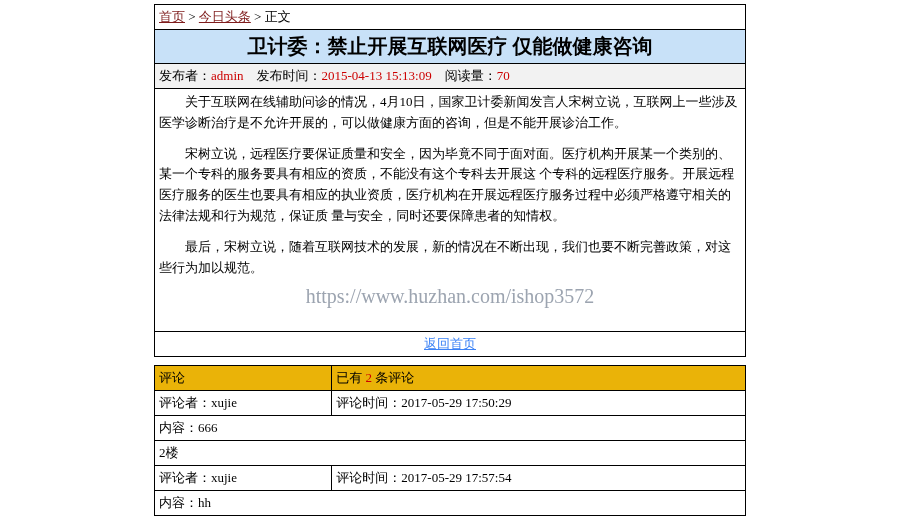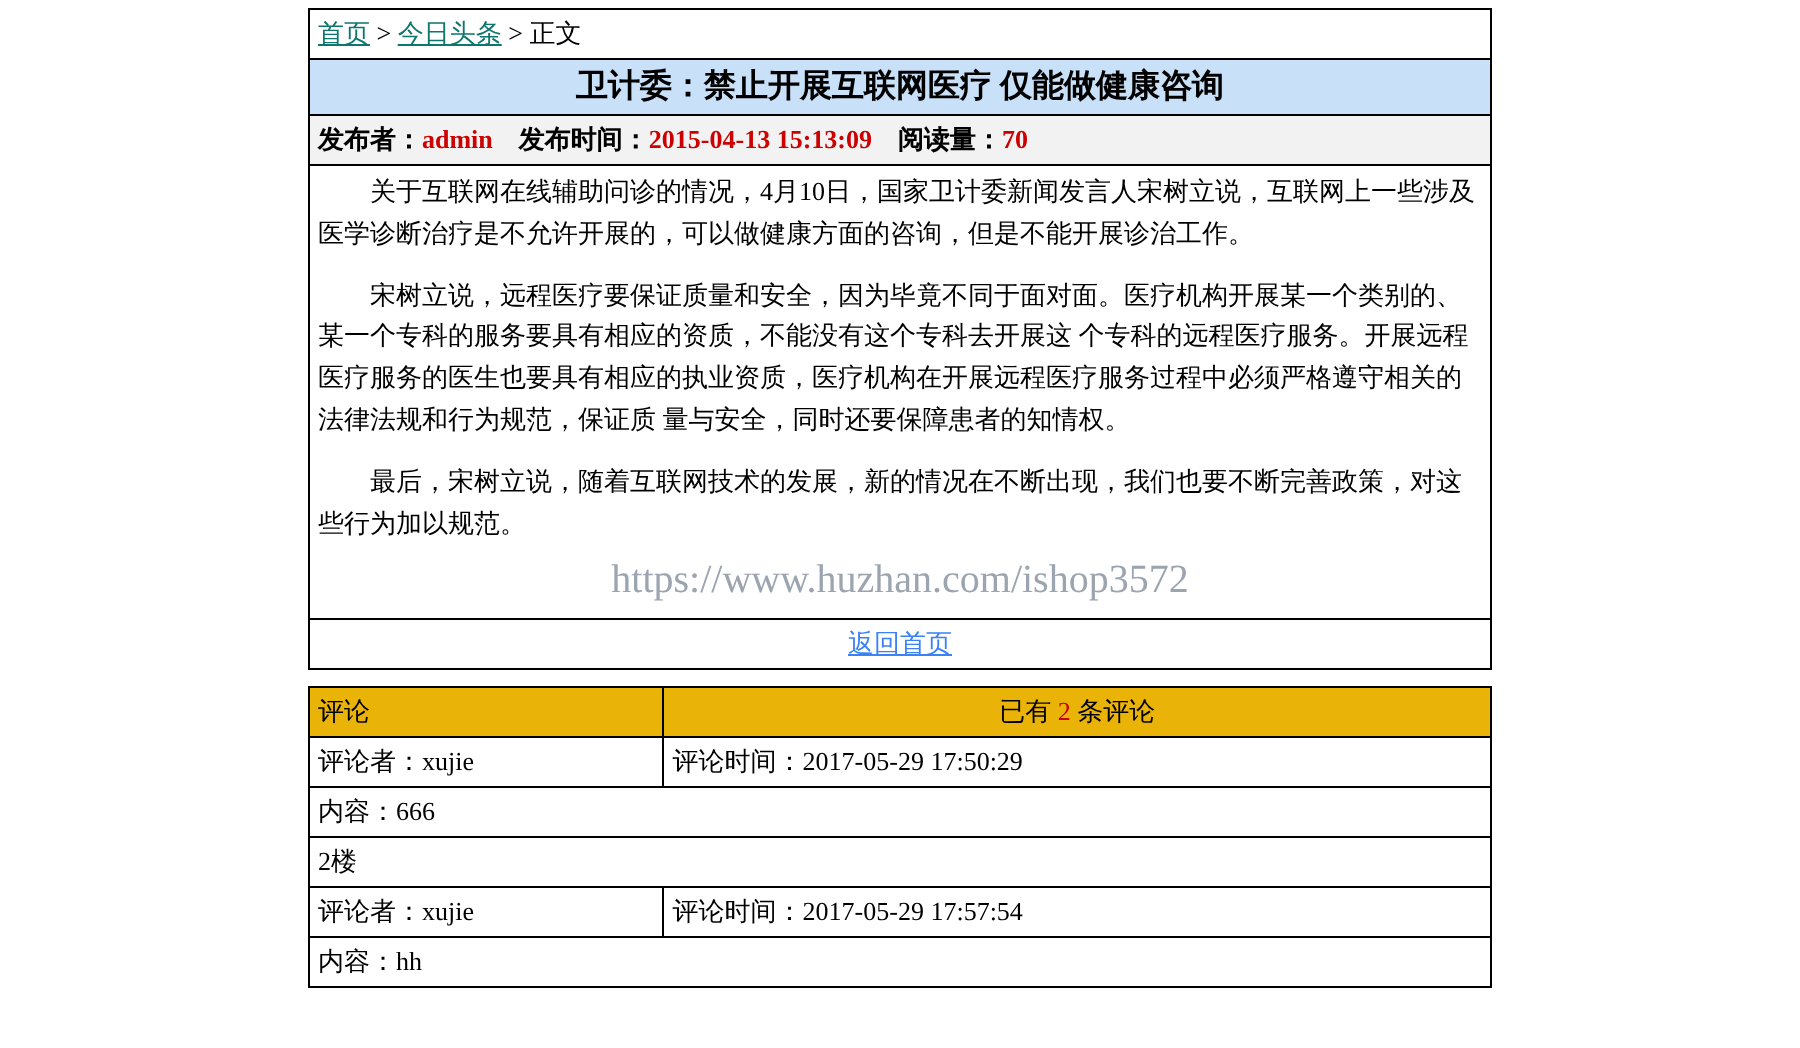--- a/index.html
+++ b/index.html
@@ -20,68 +20,67 @@
     margin-bottom: 8px;
     table-layout: fixed;
   }
   table.box td {
     border: 1px solid #000000;
     padding: 3px 4px;
     vertical-align: top;
     word-wrap: break-word;
   }
   a.nav {
-    color: #0f766e;
+    color: #7f1d1d;
     text-decoration: underline;
   }
   .bc {
     color: #000000;
   }
   .title-row {
     background: #c8e1f8;
     text-align: center;
     font-weight: bold;
-    font-size: 16px;
+    font-size: 20px;
     padding: 4px 0;
   }
   .meta-row {
     background: #f2f2f2;
     font-size: 13px;
-    font-weight: bold;
   }
   .red { color: #cc0000; }
   .article-body {
     font-size: 13px;
     line-height: 1.6;
     padding: 4px 6px 20px 6px;
   }
   .article-body p { margin: 0 0 10px 0; text-indent: 2em; }
   .watermark {
     position: relative;
     text-align: center;
     color: #9ca4b0;
     font-family: "Times New Roman", serif;
     font-size: 20px;
     margin-top: -8px;
-    margin-bottom: 0;
+    margin-bottom: 16px;
     pointer-events: none;
   }
   .back-home {
     text-align: center;
     padding: 2px 0 4px 0;
   }
   .back-home a {
     color: #3b82f6;
     text-decoration: underline;
   }
   .comments-head {
     background: #eab308;
   }
   .comments-head td { padding: 3px 4px; }
-  .right { text-align: center; }
+  .right { text-align: left; }
 </style>
 </head>
 <body>
 
 <div class="page">
 
   <table class="box">
     <tbody>
         <tr>
       <td colspan="2" class="bc">

